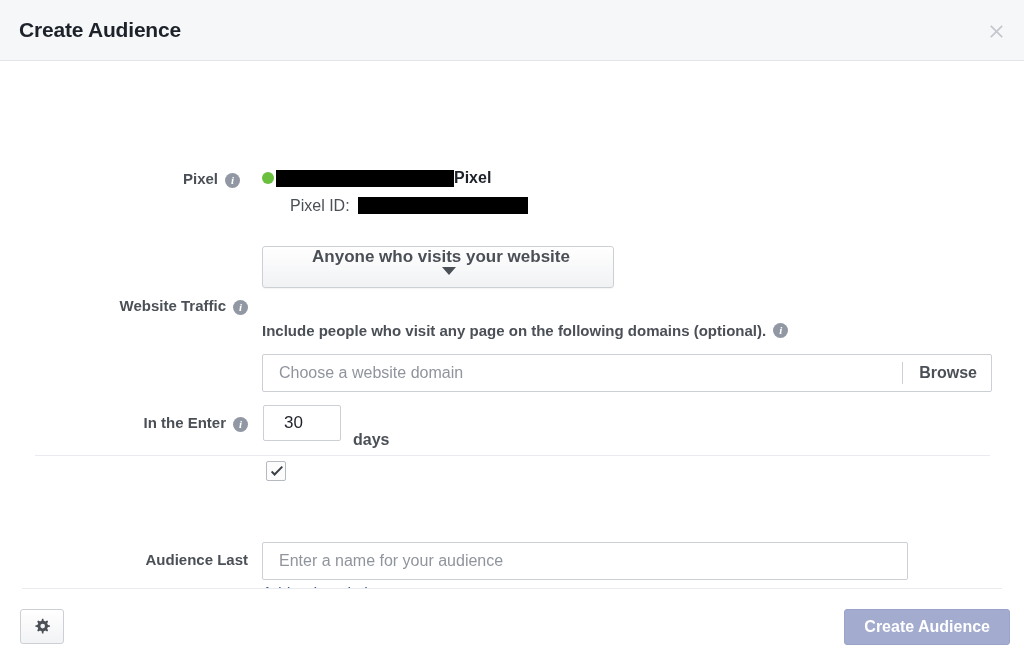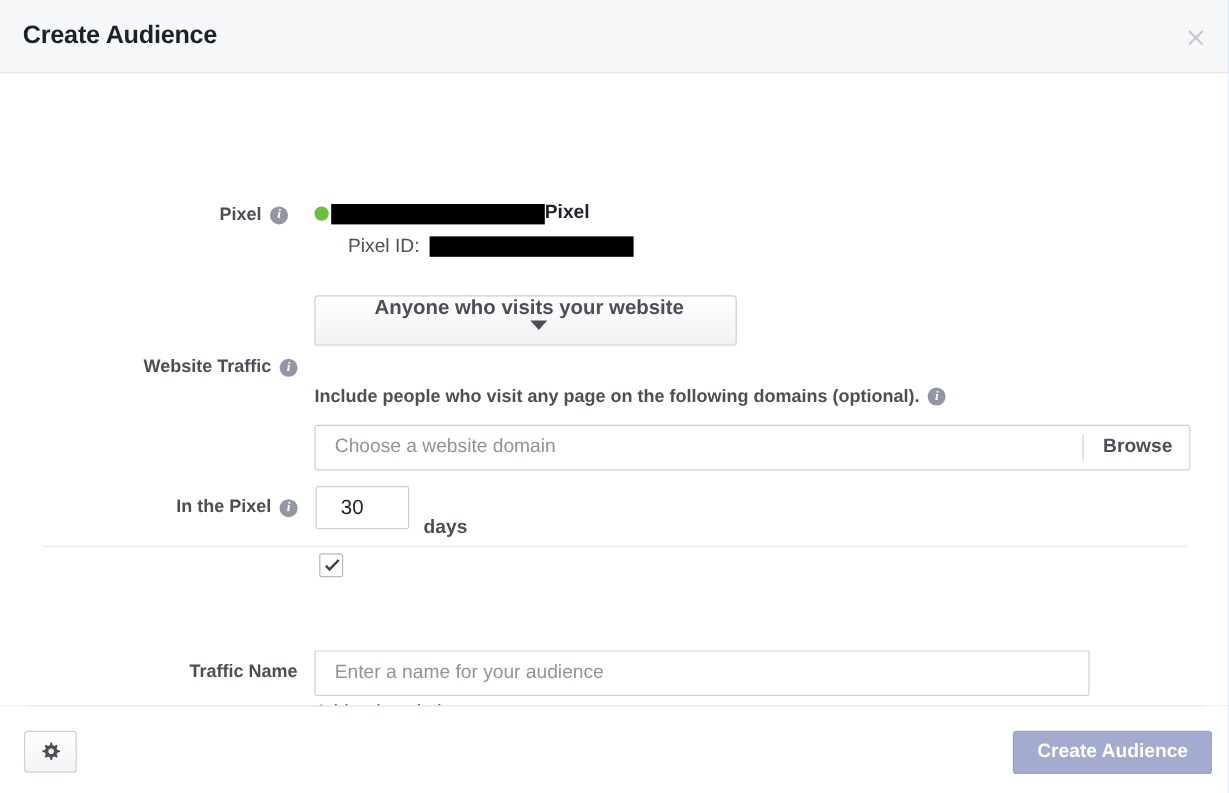--- a/index.html
+++ b/index.html
@@ -330,36 +330,36 @@
       <input id="domain-input" type="text" placeholder="Choose a website domain" style="">
       <span id="browse-divider"></span>
       <span id="browse-btn">Browse</span>
     </div>
 
     <div id="domains-help">
         <span>Include people who visit any page on the following domains (optional).</span>
         <span class="info-icon">i</span>
       </div>
 
-    <div class="field-label" id="lastdays-label"><span>In the Pixel</span><span class="info-icon">i</span></div>
+    <div class="field-label" id="lastdays-label"><span>In the Enter</span><span class="info-icon">i</span></div>
 
     <input id="days-input" type="text" value="30" style="">
     <span id="days-unit">days</span>
 
     <div id="past-traffic-row">
       <span id="past-traffic-box">
         <svg width="16" height="16" viewBox="0 0 16 16" aria-hidden="true">
           <path d="M2 8.2 L5.6 12 L14 3.2 L12.6 2 L5.6 9.1 L3.2 6.7 Z" fill="#3b3f46"></path>
         </svg>
       </span>
     </div>
 
     <div id="section-divider"></div>
 
-    <div class="field-label" id="audience-label">Traffic Name</div>
+    <div class="field-label" id="audience-label">Audience Last</div>
     <input id="audience-input" type="text" placeholder="Enter a name for your audience" style="">
     <div id="add-description">Add a description</div>
 
   </div>
 
   <div id="footer">
     <div id="footer-divider"></div>
 
     <div id="settings-btn">
       <svg width="18" height="18" viewBox="0 0 20 20" aria-hidden="true">

